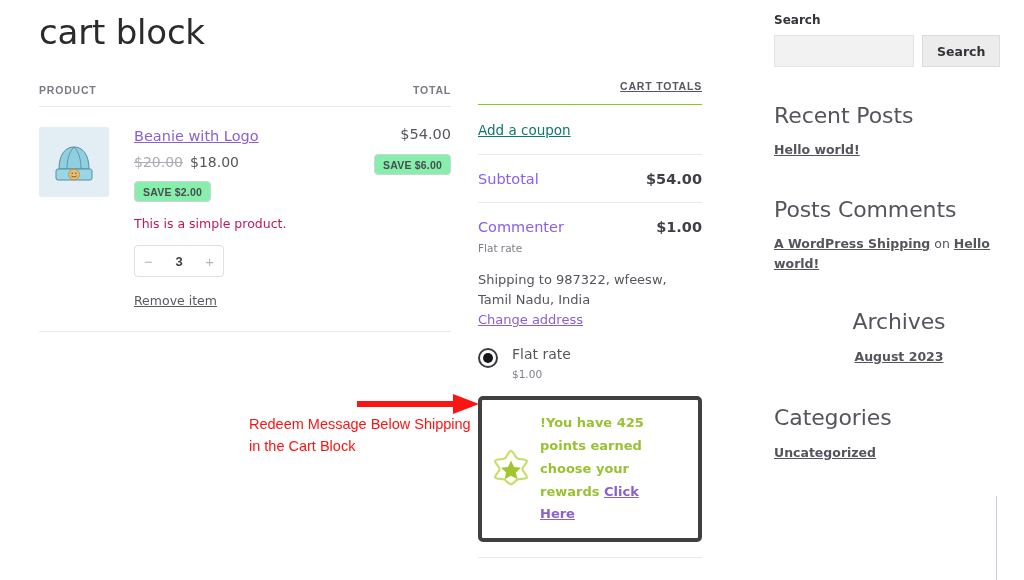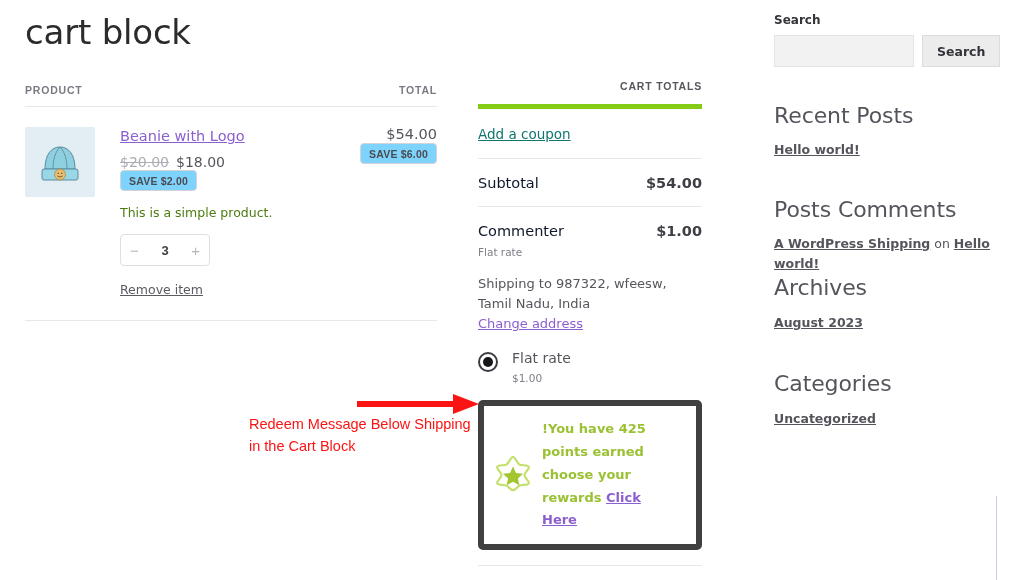--- a/index.html
+++ b/index.html
@@ -15,21 +15,21 @@
   #page {
     position: relative;
     width: 1024px;
     height: 580px;
     background: #ffffff;
   }
 
   
   .cart-col {
     position: absolute;
-    left: 25px;
+    left: 39px;
     top: 0;
     width: 412px;
   }
 
   .page-title {
     font-size: 34px;
     font-weight: 400;
     color: #2b2b2b;
     letter-spacing: -0.2px;
     line-height: 1.15;
@@ -81,32 +81,33 @@
     font-family: "DejaVu Sans", sans-serif;
   }
 
   .price-line { margin-top: 9px; font-size: 14px; color: #55555c;
                 font-family: "DejaVu Sans", sans-serif; }
   .price-del { color: #acacb4; text-decoration: line-through; margin-right: 7px; }
   .price-now { color: #55555c; }
 
   .save-badge {
     display: inline-block;
+    margin-top: 11px;
     border: 1px solid #d2d2d8;
     border-radius: 4px;
     padding: 4px 8px 3px;
     font-size: 10.5px;
     font-weight: 700;
     letter-spacing: 0.2px;
     color: #4b4b52;
-    background: #7dd3fc;
+    background: #86efac;
     white-space: nowrap;
   }
 
-  .prod-desc { margin-top: 14px; font-size: 12.5px; color: #4d7c0f;
+  .prod-desc { margin-top: 14px; font-size: 12.5px; color: #be185d;
                font-family: "DejaVu Sans", sans-serif; }
 
   .qty-box {
     margin-top: 14px;
     width: 90px;
     height: 32px;
     border: 1px solid #dedee3;
     border-radius: 4px;
     display: flex;
     align-items: center;
@@ -149,35 +150,36 @@
   }
 
   .totals-head {
     text-align: right;
     font-size: 10.5px;
     font-weight: 700;
     letter-spacing: 0.8px;
     color: #56565f;
     padding-top: 80px;
     padding-bottom: 12px;
-    border-bottom: 5px solid #84cc16;
+    border-bottom: 1px solid #84cc16;
+    text-decoration: underline;
   }
 
   .tot-block { padding: 16px 0 15px; border-bottom: 1px solid #e8e8ea; }
   .tot-block.noborder { border-bottom: none; }
 
   .coupon-link {
     font-size: 13.5px;
     color: #0f766e;
     text-decoration: underline;
     font-family: "DejaVu Sans", sans-serif;
   }
 
   .tot-line { display: flex; justify-content: space-between; align-items: baseline; }
-  .tot-label { font-size: 14.5px; color: #0f172a; font-family: "DejaVu Sans", sans-serif; }
+  .tot-label { font-size: 14.5px; color: #8b5cf6; font-family: "DejaVu Sans", sans-serif; }
   .tot-value { font-size: 14.5px; font-weight: 700; color: #3e3e45;
                font-family: "DejaVu Sans", sans-serif; }
   .tot-sub { font-size: 10.5px; color: #7e7e87; margin-top: 7px;
              font-family: "DejaVu Sans", sans-serif; }
 
   .ship-addr {
     font-size: 13px;
     color: #55555c;
     line-height: 1.55;
     font-family: "DejaVu Sans", sans-serif;
@@ -210,21 +212,21 @@
   }
   .ship-option-text { padding-left: 14px; }
   .ship-opt-name { font-size: 14px; color: #55555c; line-height: 1.1;
                    font-family: "DejaVu Sans", sans-serif; }
   .ship-opt-price { font-size: 10.5px; color: #7e7e87; margin-top: 5px;
                     font-family: "DejaVu Sans", sans-serif; }
 
   
   .rewards-box {
     margin-top: 16px;
-    border: 6px solid #404040;
+    border: 4px solid #404040;
     border-radius: 5px;
     display: flex;
     align-items: center;
     padding: 12px 32px 12px 10px;
     min-height: 72px;
   }
   .rewards-star { flex: 0 0 38px; width: 38px; height: 38px; }
   .rewards-text {
     padding-left: 10px;
     font-size: 13px;
@@ -456,21 +458,21 @@
       </div>
     </div>
 
     <div style="margin-top:36px;">
       <div class="side-heading">Posts Comments</div>
       <div class="side-block" style="margin-top:12px;">
         <a class="side-link" href="#">A WordPress Shipping</a><span class="side-plain"> on </span><a class="side-link" href="#">Hello world!</a>
       </div>
     </div>
 
-    <div style="">
+    <div style="margin-top:34px;text-align:center;">
       <div class="side-heading">Archives</div>
       <div class="side-block" style="margin-top:13px;">
         <a class="side-link" href="#">August 2023</a>
       </div>
     </div>
 
     <div style="margin-top:37px;">
       <div class="side-heading">Categories</div>
       <div class="side-block" style="margin-top:13px;">
         <a class="side-link" href="#">Uncategorized</a>

